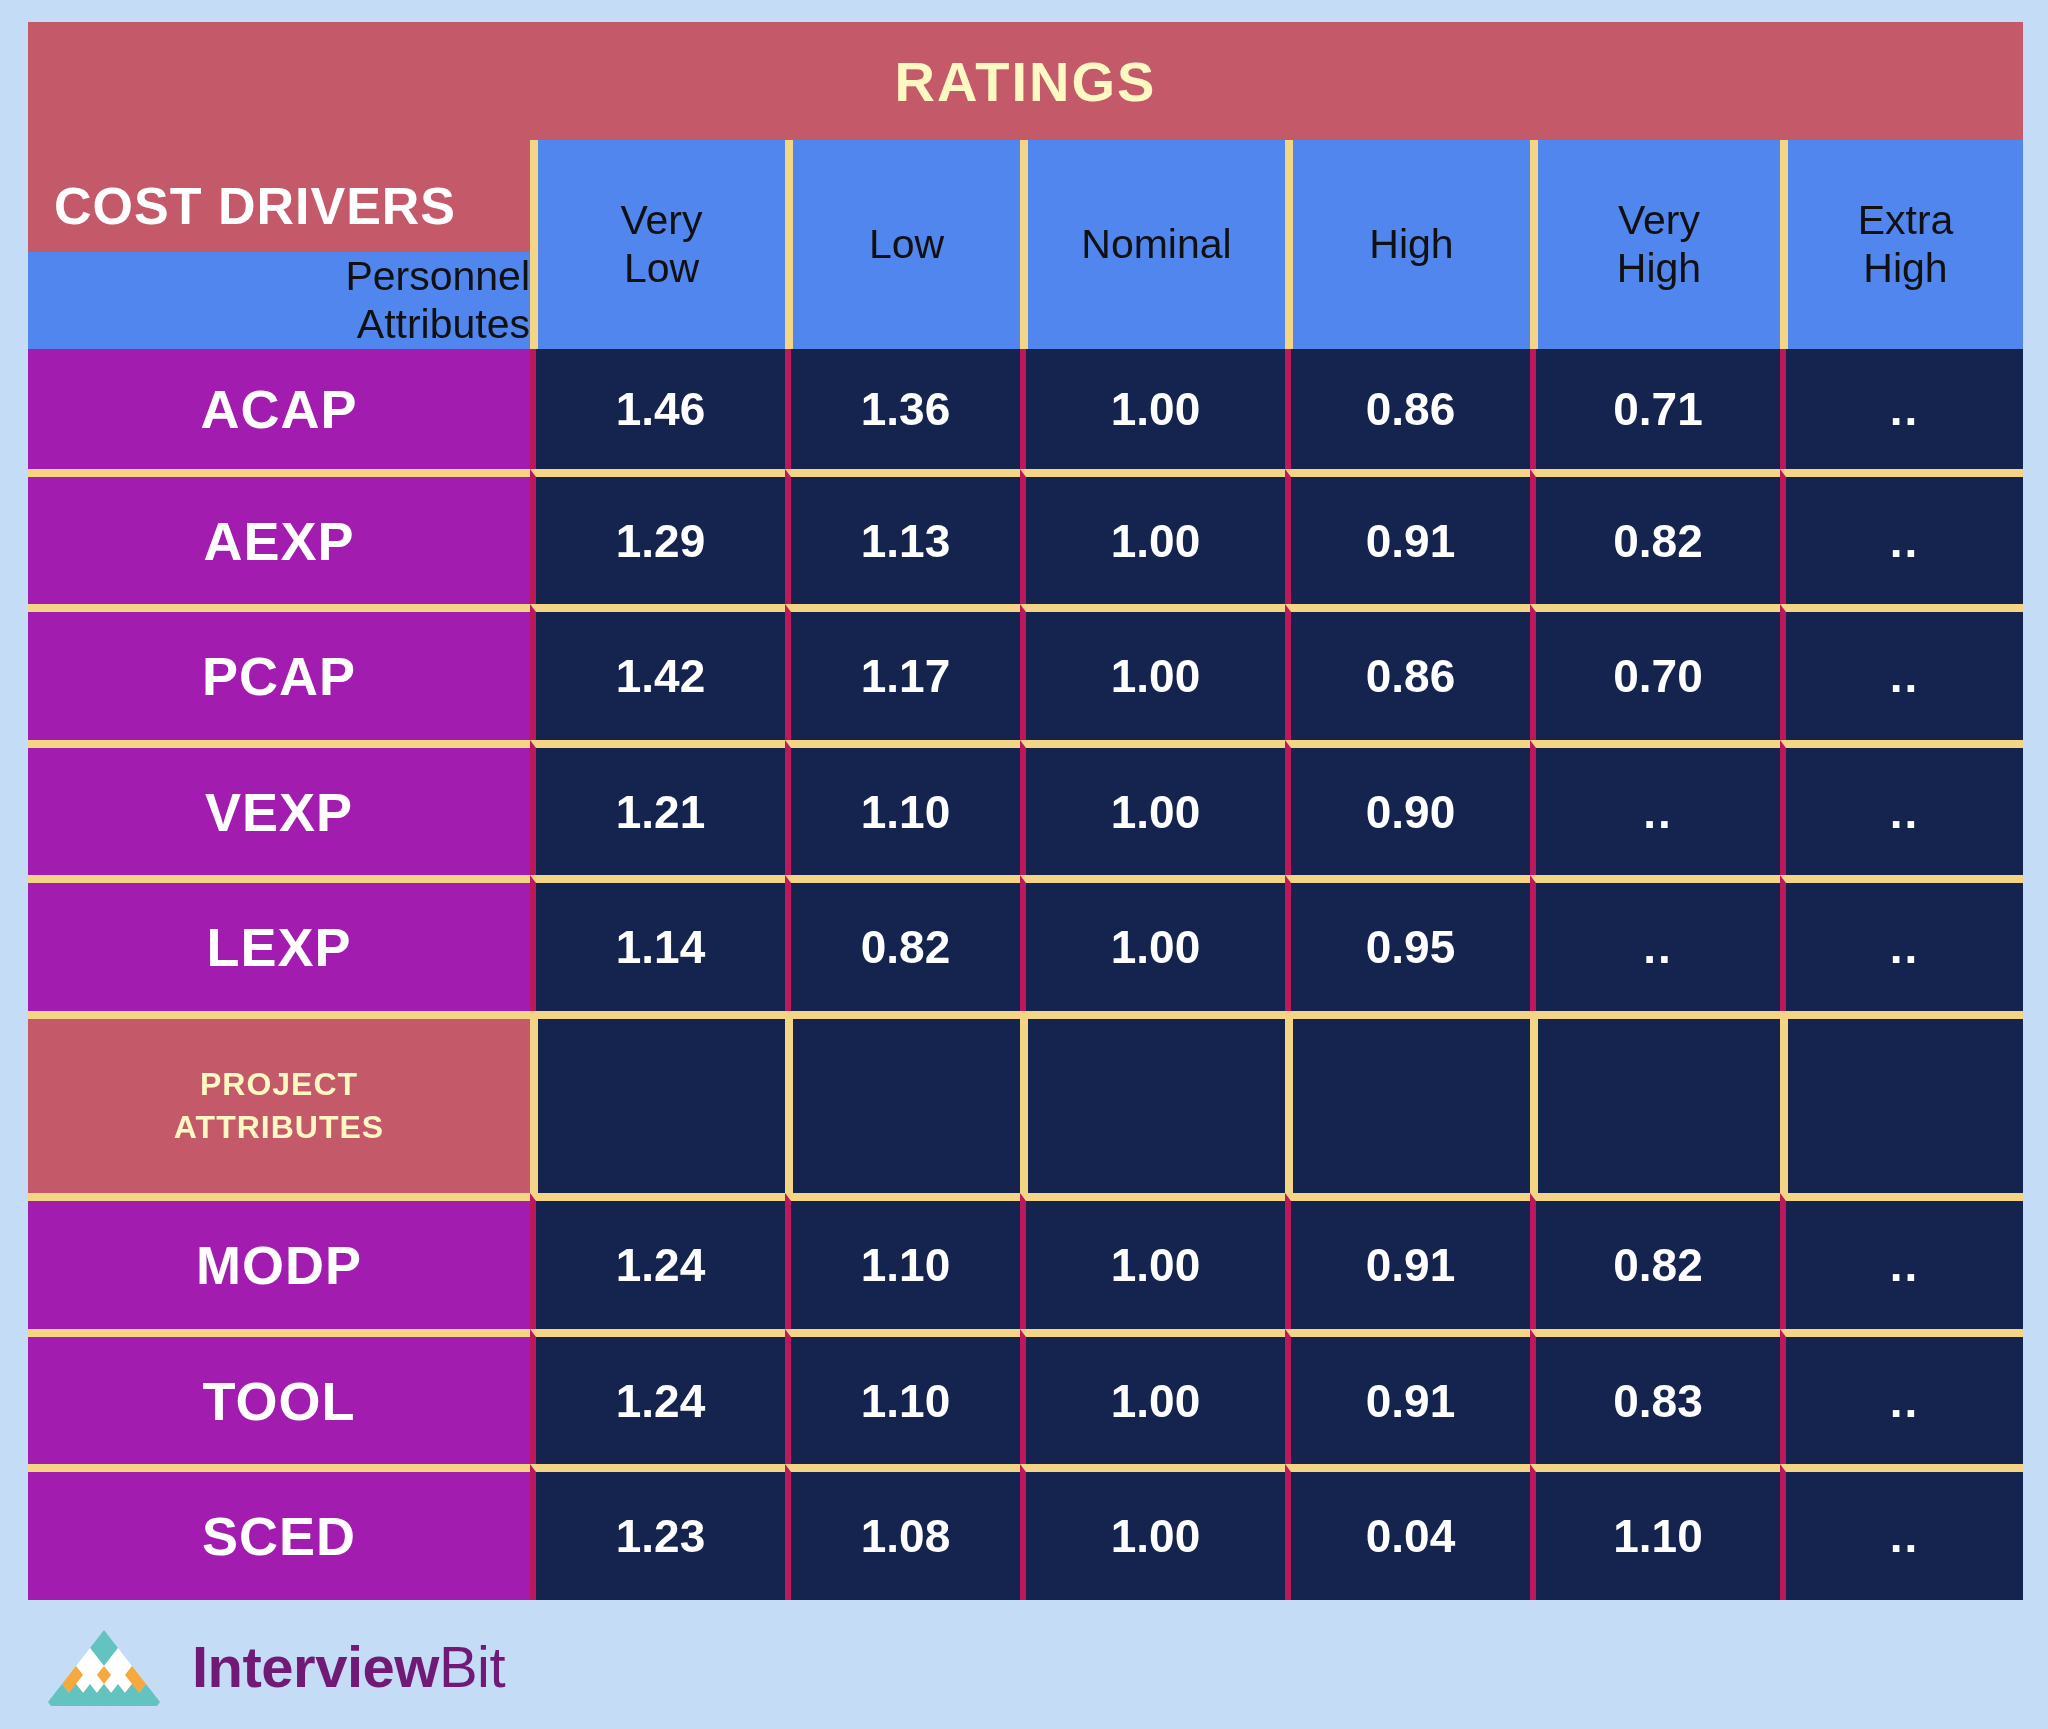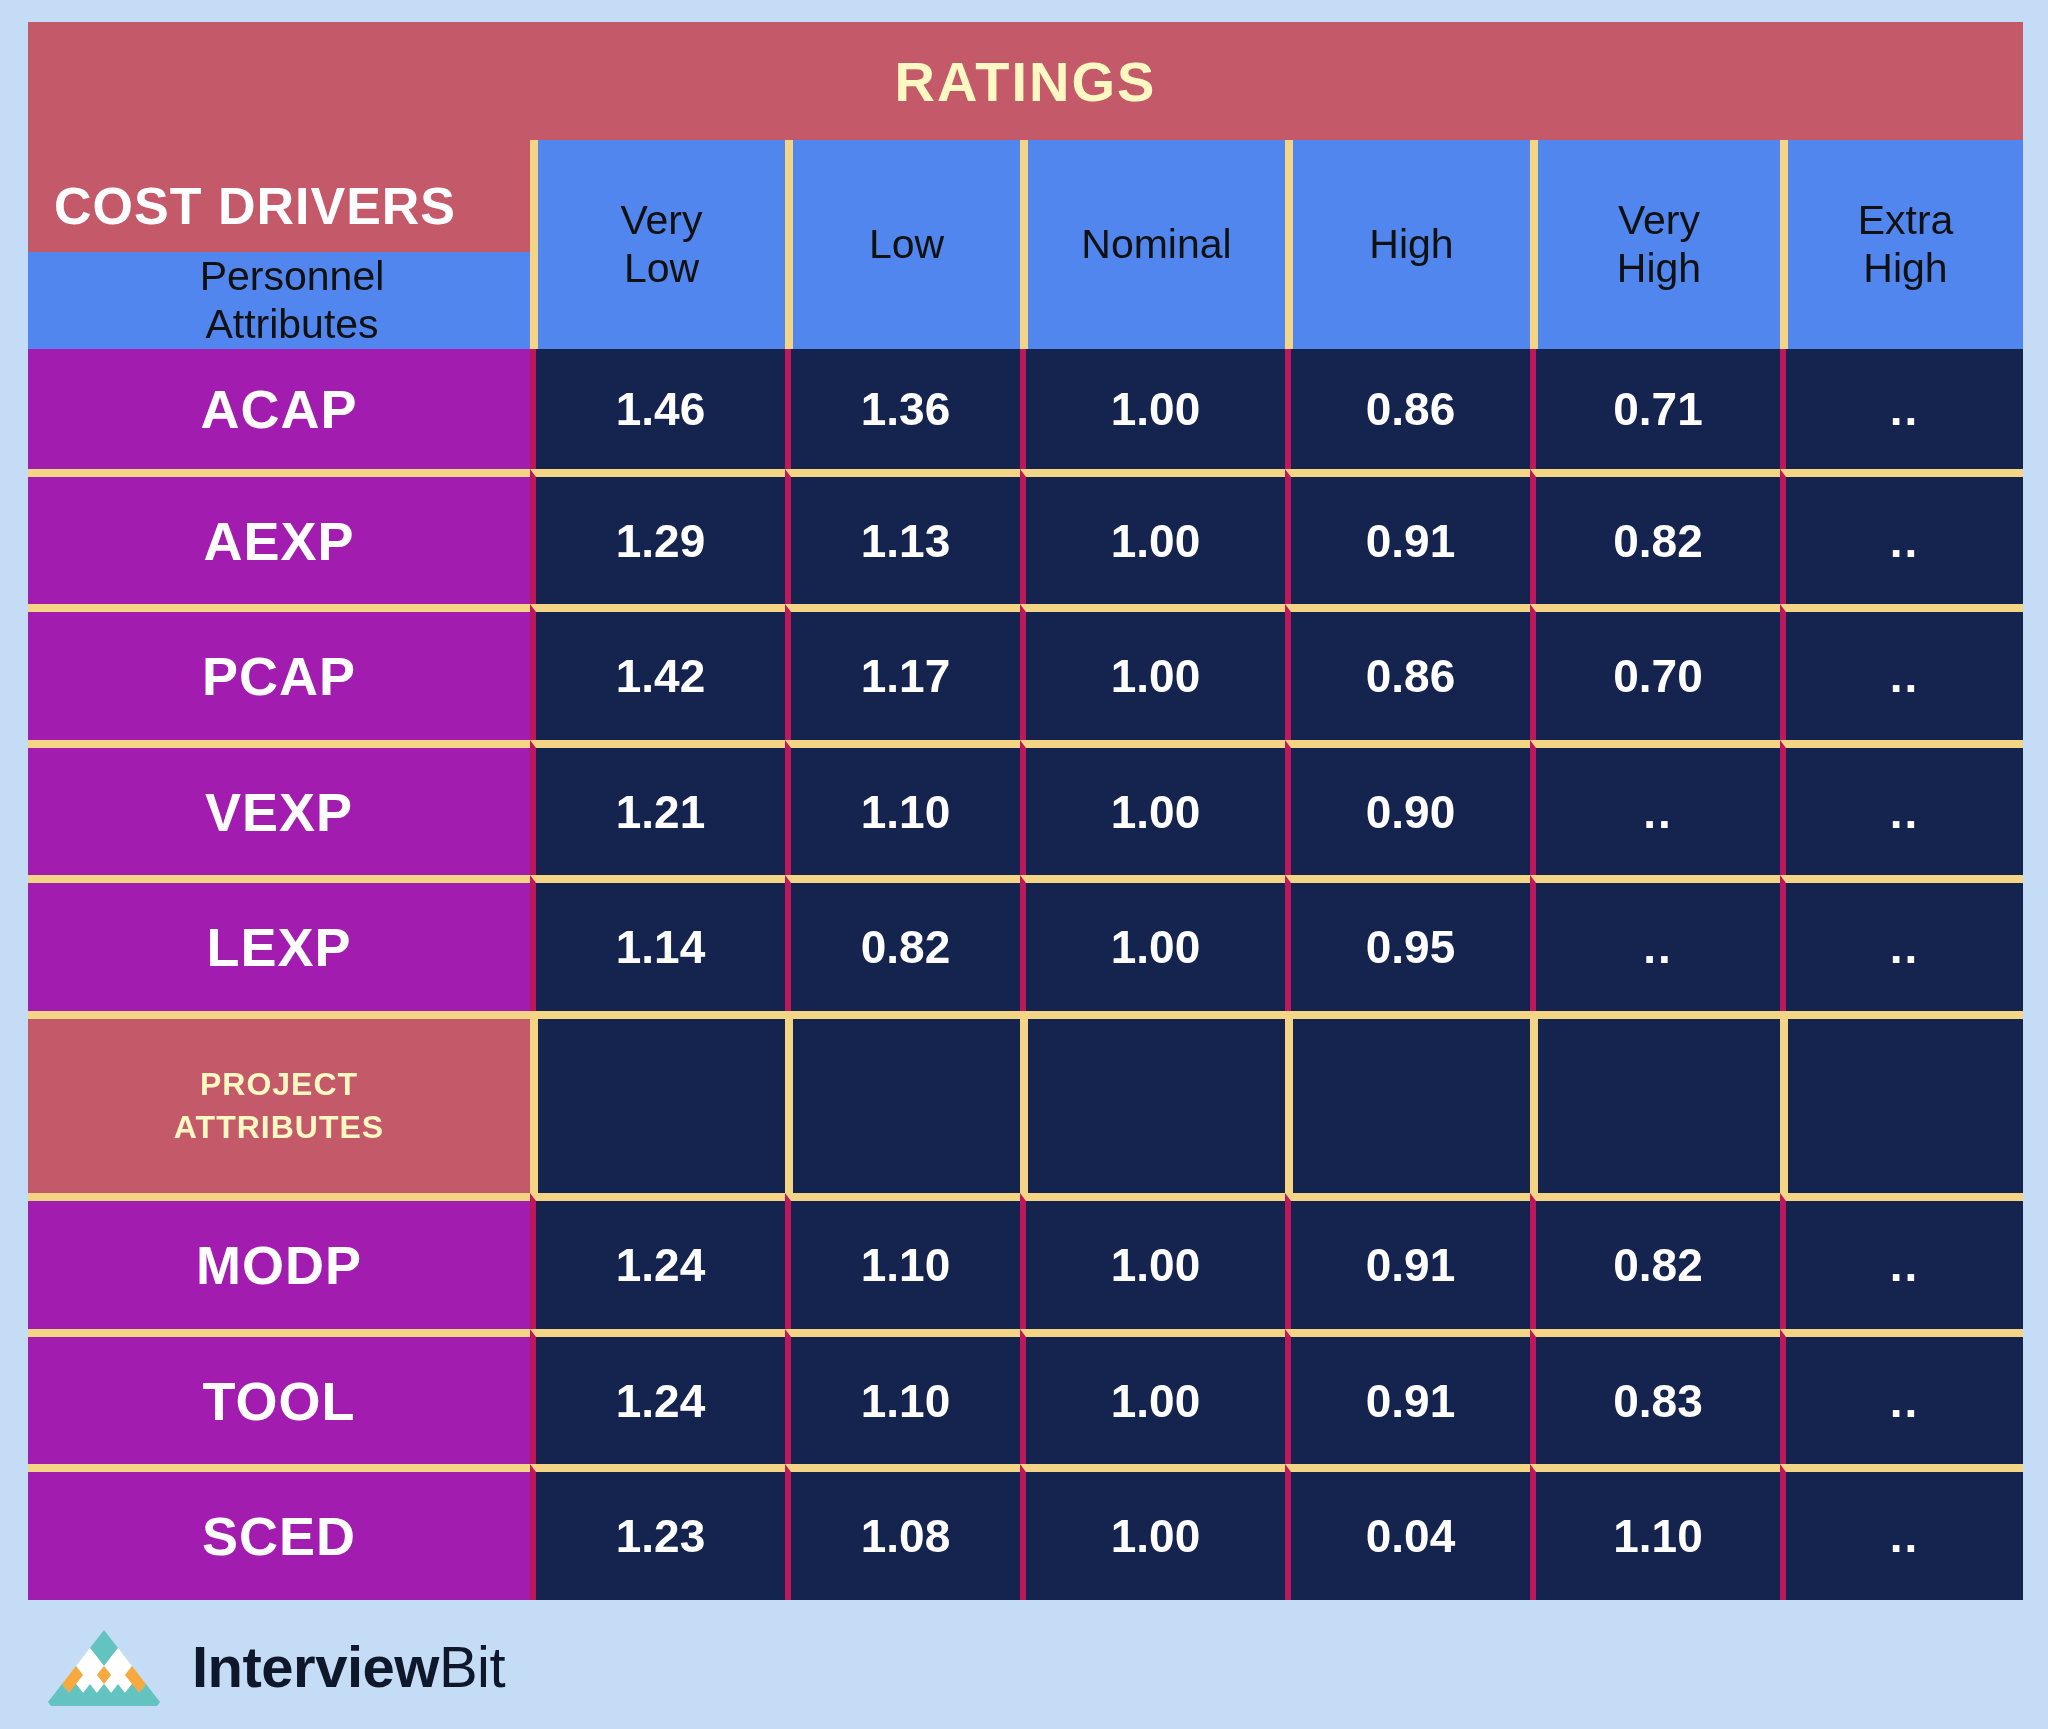--- a/index.html
+++ b/index.html
@@ -76,21 +76,21 @@
     text-align: center;
     font-size: 41px;
     line-height: 1.18;
     font-weight: normal;
   }
   .hdr-attr {
     background: #5186ee;
     color: #111111;
     font-size: 41px;
     line-height: 1.18;
-    text-align: center;
+    text-align: right;
     padding-left: 26px !important;
     height: 87px;
   }
 
   
   .gold-l { border-left: 8px solid #f3d585; }
 
   
   .row-label {
     background: #a21caf;
@@ -142,21 +142,21 @@
 
   .logo-mark {
     width: 132px;
     height: 78px;
     position: relative;
     flex: 0 0 auto;
   }
 
   .logo-text {
     font-size: 58px;
-    color: #0f172a;
+    color: #701a75;
     letter-spacing: -0.5px;
     white-space: nowrap;
     line-height: 1;
   }
   .logo-text .bold-part { font-weight: bold; }
   .logo-text .light-part { font-weight: normal; }
 </style>
 </head>
 <body>
 

